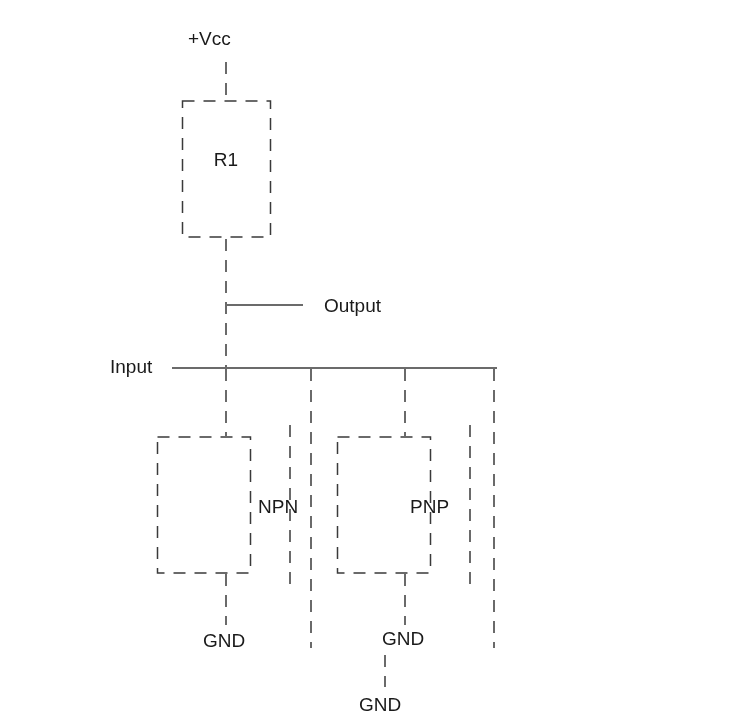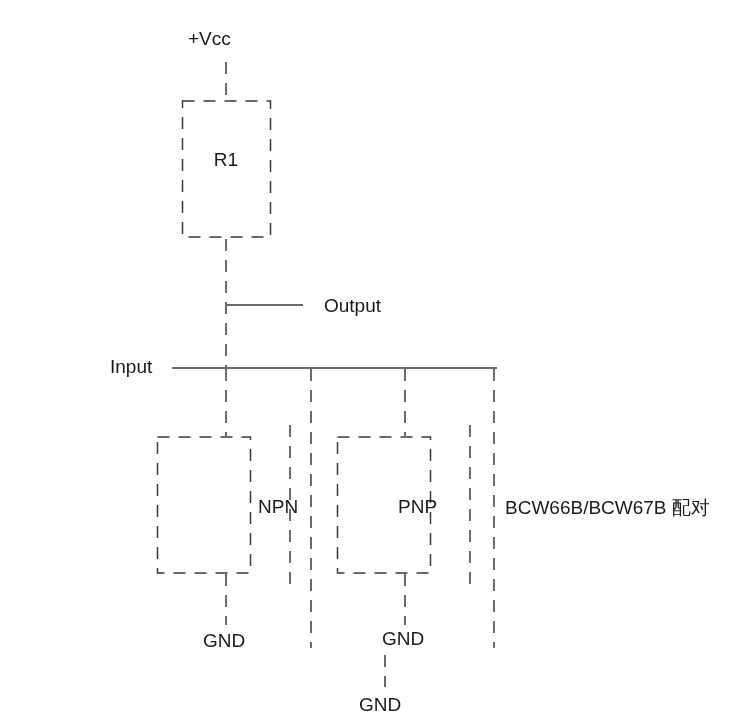--- a/index.html
+++ b/index.html
@@ -74,23 +74,22 @@
   <div class="lbl" style="left:188px; top:28px;">+Vcc</div>
 
   <div class="lbl center" style="left:182px; top:149px; width:88px;">R1</div>
 
   <div class="lbl" style="left:324px; top:295px;">Output</div>
 
   <div class="lbl" style="left:110px; top:356px;">Input</div>
 
   <div class="lbl" style="left:210px; top:496px;margin-left:48px;">NPN</div>
 
-  <div class="lbl" style="left:398px; top:496px;">PNP</div>
+  <div class="lbl" style="left:410px; top:496px;">PNP</div>
 
-  <div class="lbl" style="left:505px; top:497px;">BCW66B/BCW67B 配对</div>
 
   <div class="lbl" style="left:203px; top:630px;">GND</div>
 
   <div class="lbl" style="left:382px; top:628px;">GND</div>
 
   <div class="lbl" style="left:359px; top:694px;">GND</div>
 
 </div>
 
 </body></html>

